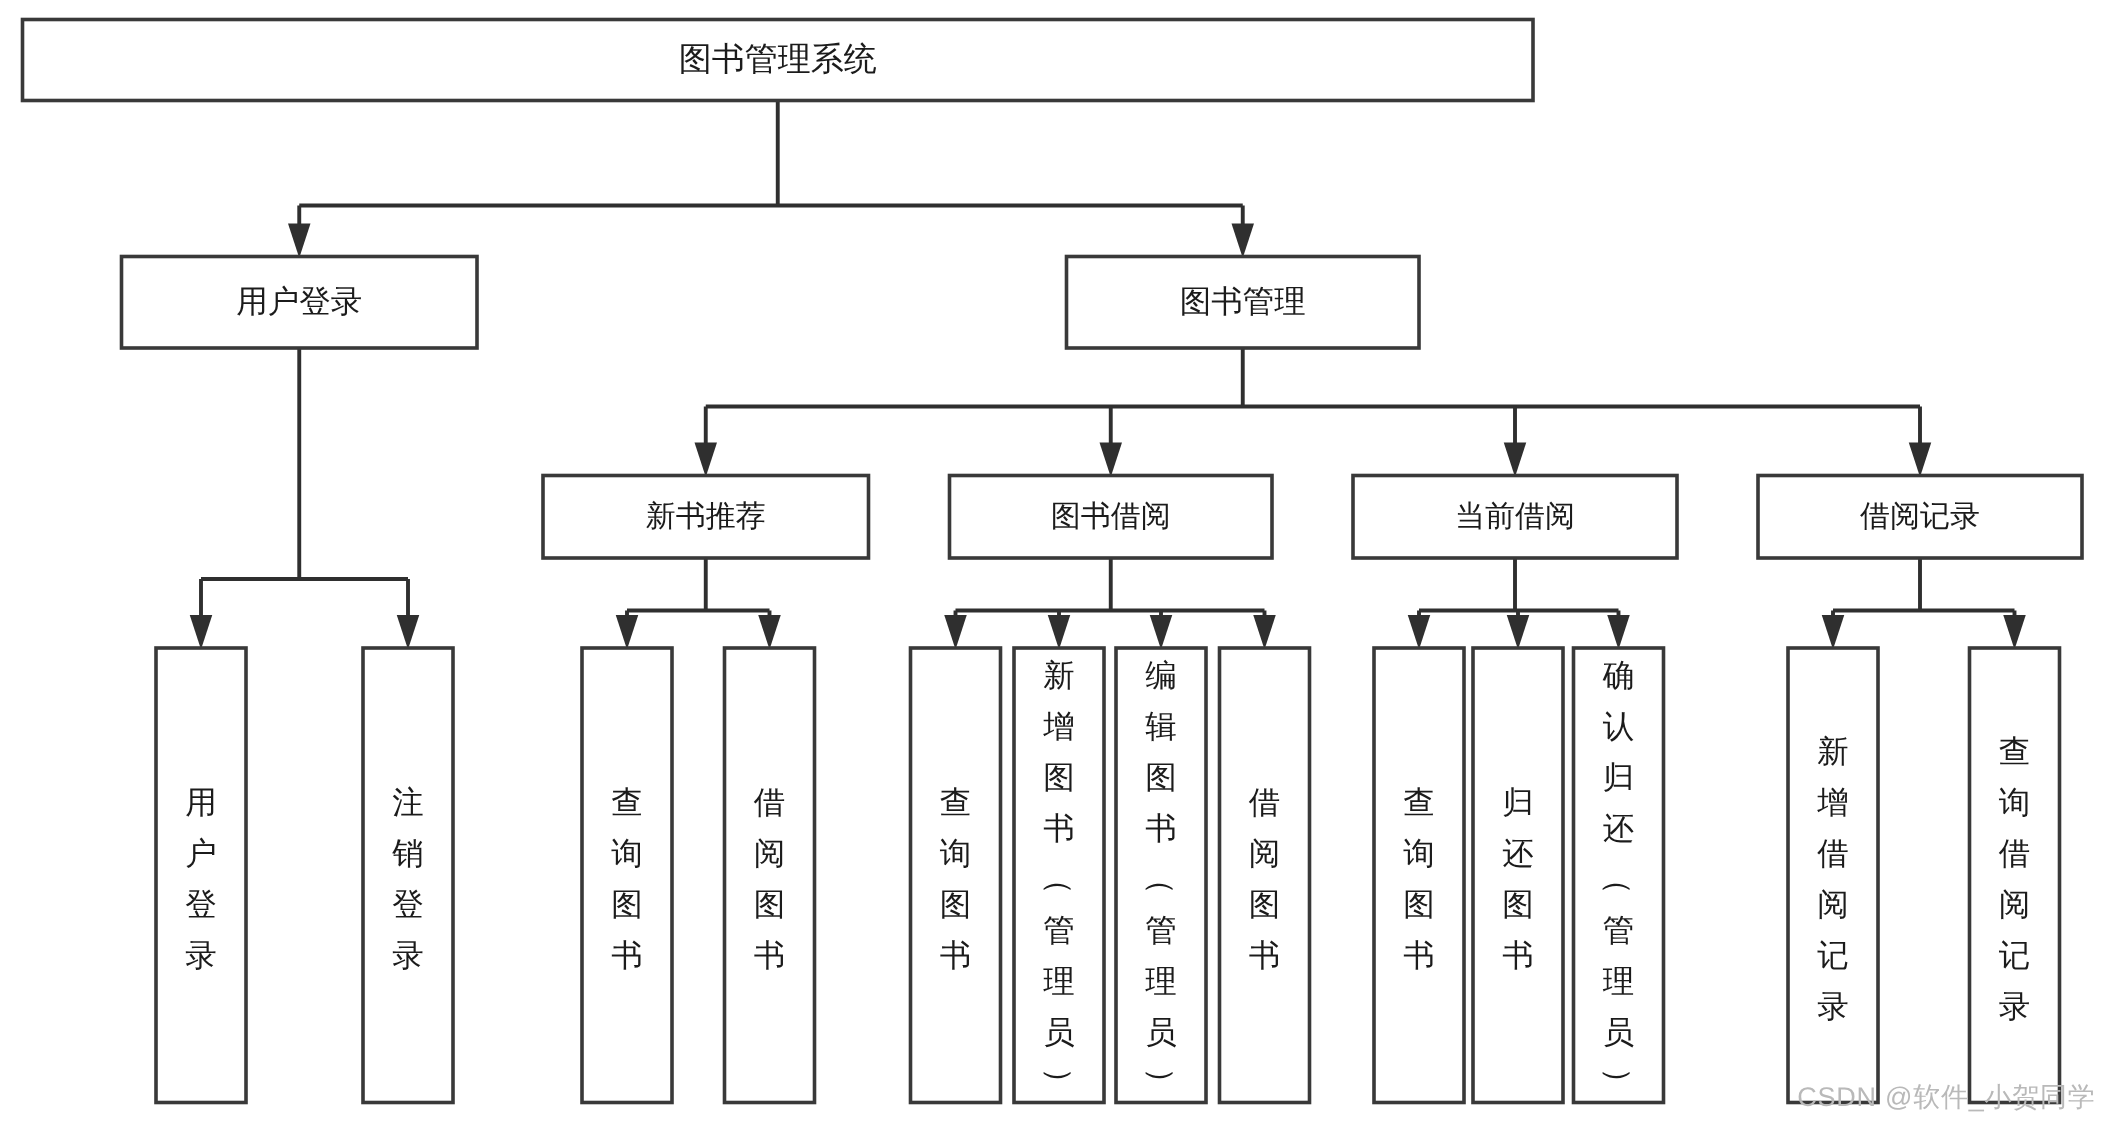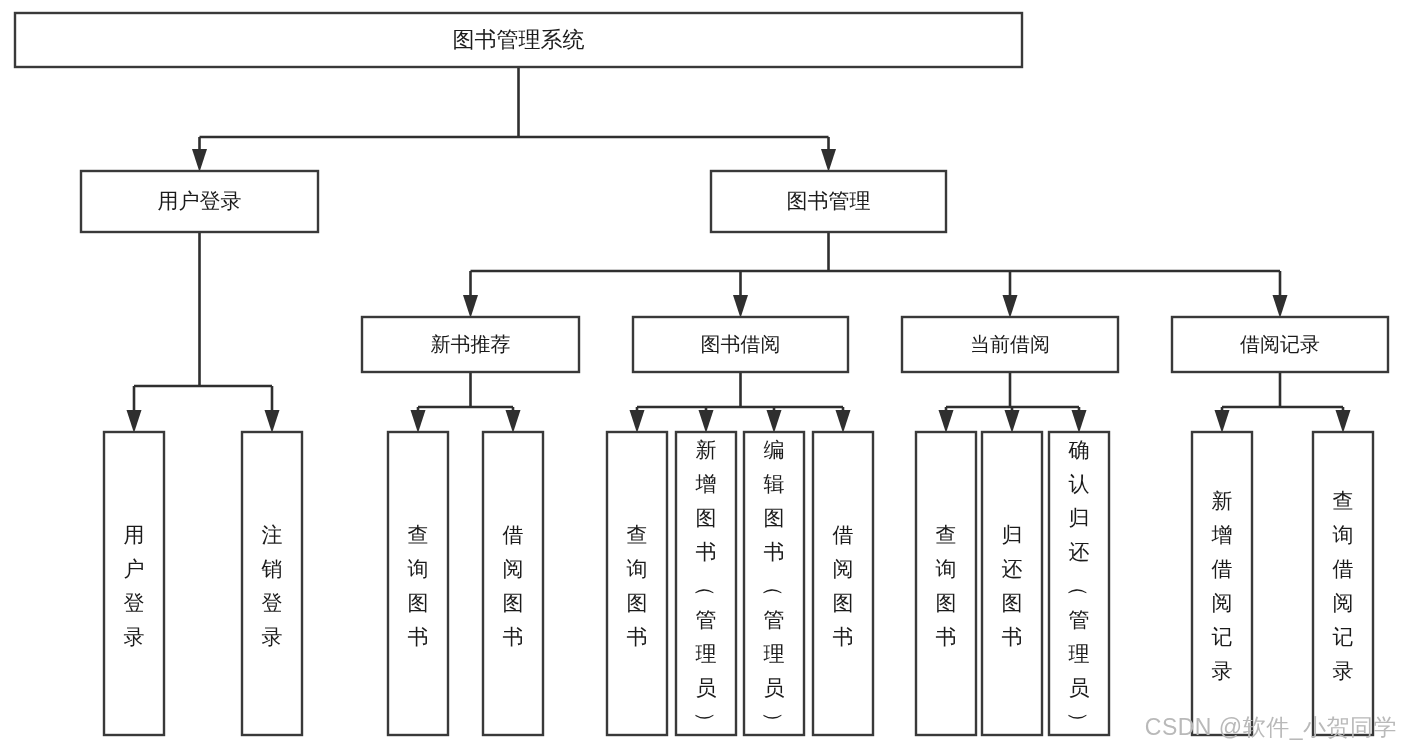--- a/index.html
+++ b/index.html
@@ -53,21 +53,21 @@
   }
   .arrow-head {
     fill: #2f2f2f;
     stroke: none;
   }
   .watermark {
     position: absolute;
     right: 8px;
     bottom: 4px;
     font-family: "Liberation Sans", "DejaVu Sans", sans-serif;
-    font-size: 23px;
+    font-size: 18px;
     color: #b9b9b9;
     white-space: nowrap;
     letter-spacing: 0.5px;
     user-select: none;
   }
 </style>
 </head>
 <body>
 
 <div id="diagram-root">

